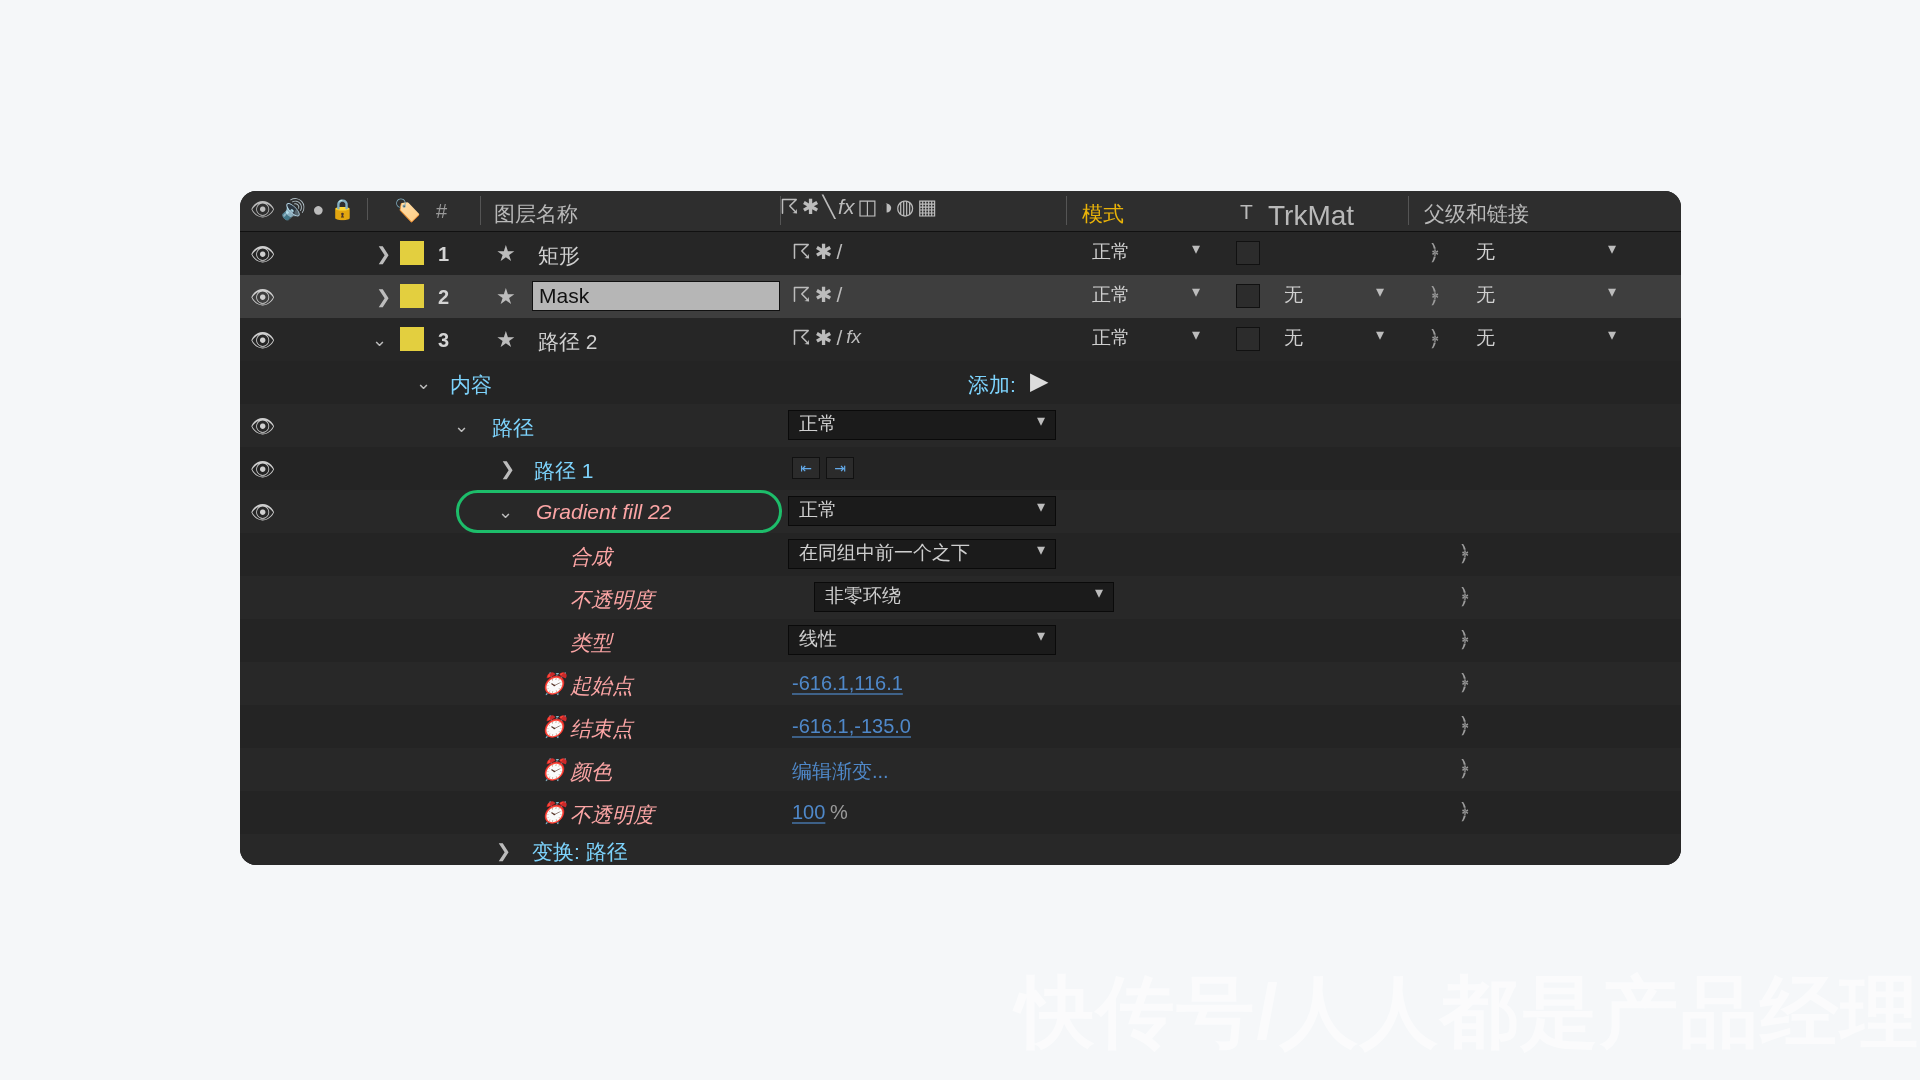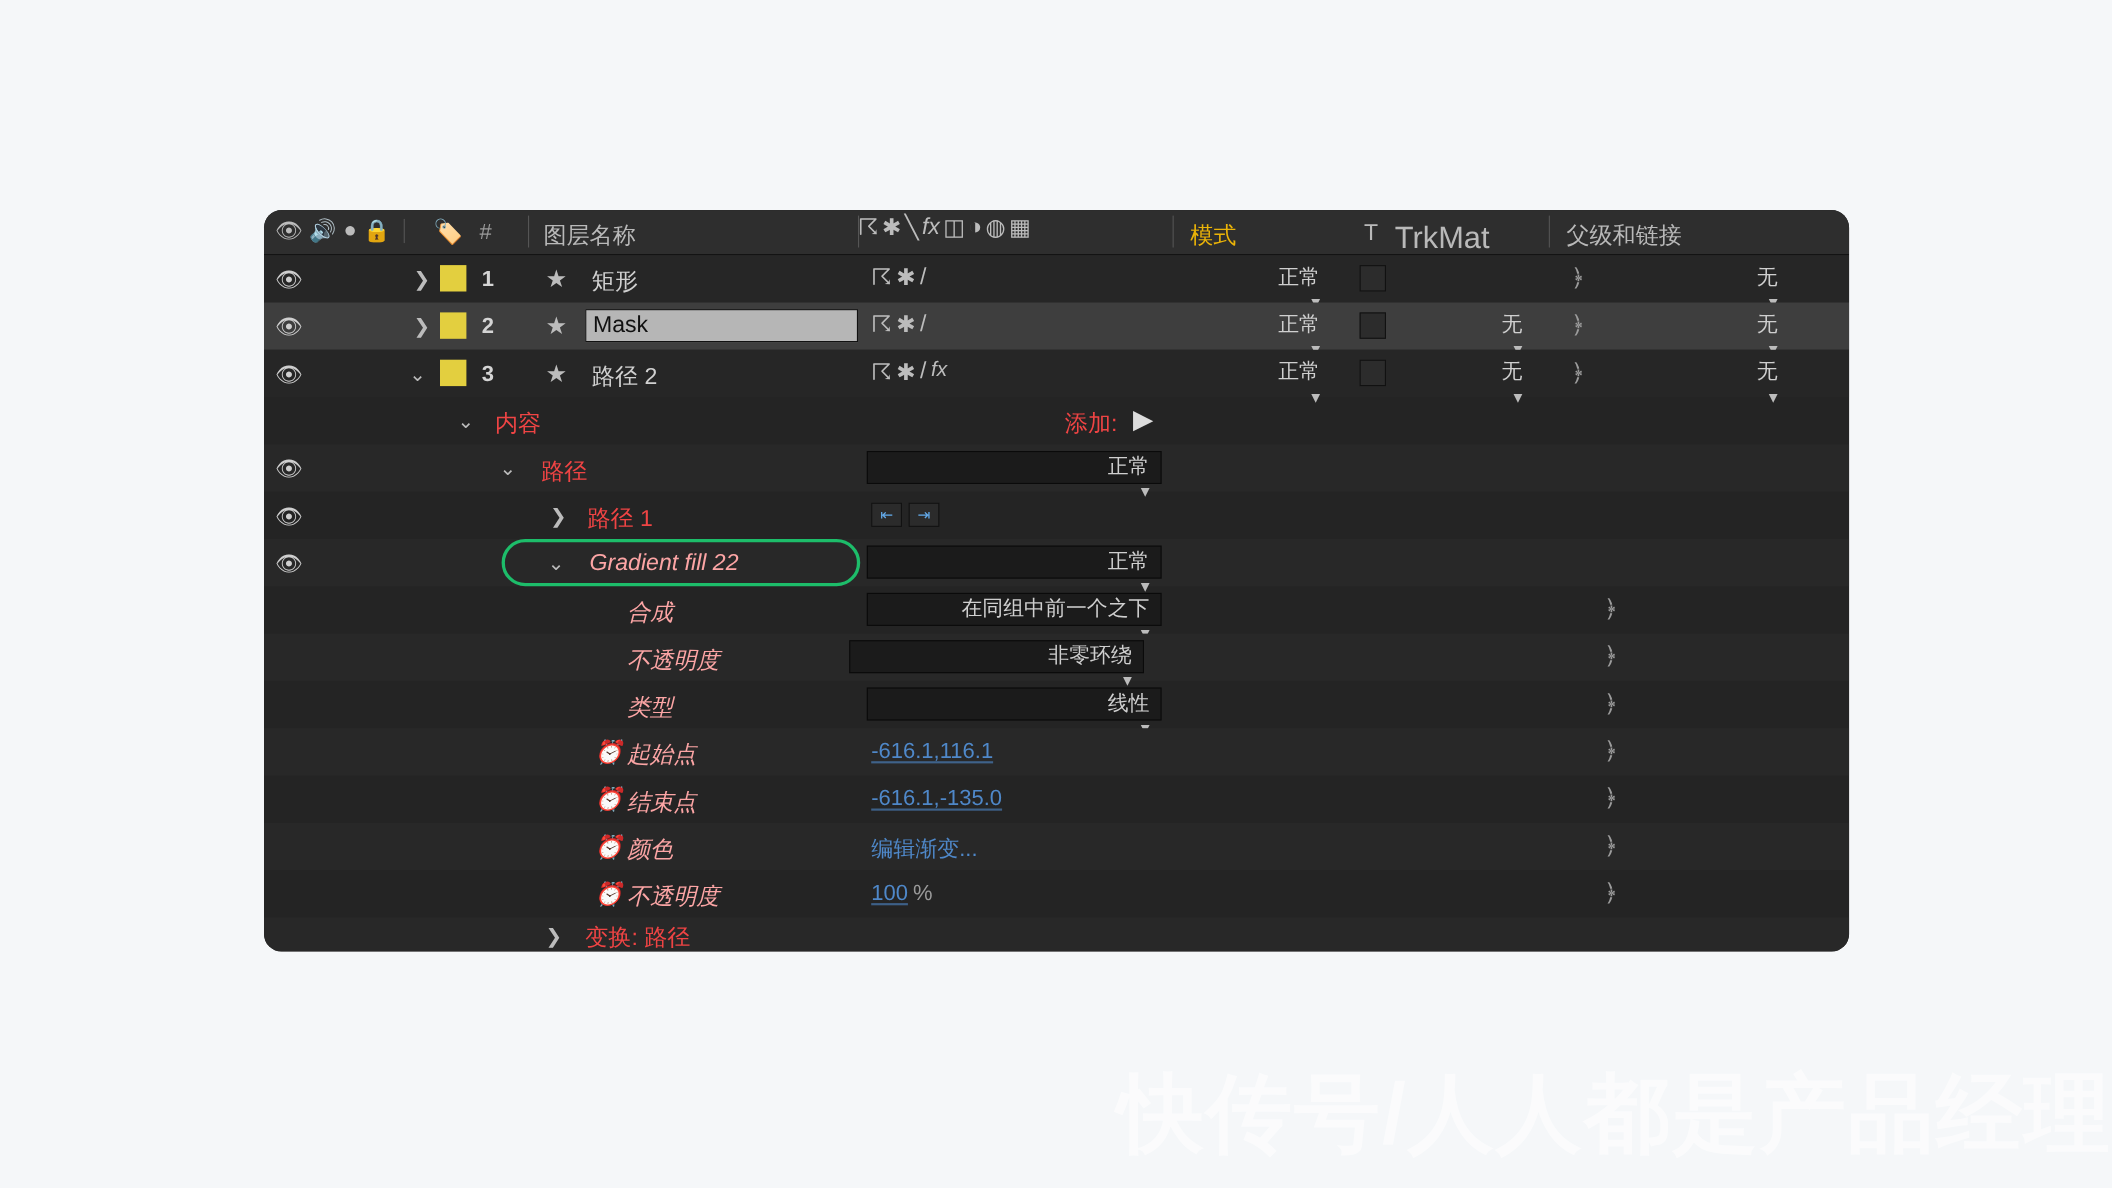--- a/index.html
+++ b/index.html
@@ -46,28 +46,28 @@
   .colorchip { position: absolute; width: 24px; height: 24px; background: #e3cf3f; top: 9px; }
   .twisty { position: absolute; top: 11px; font-size: 18px; color: #bcbcbc; cursor: pointer; }
   .idx { position: absolute; top: 11px; font-size: 20px; font-weight: 600; color: #d4d4d4; }
   .star { position: absolute; top: 9px; font-size: 22px; color: #bcbcbc; }
   .lname { position: absolute; top: 10px; font-size: 21px; color: #d0d0d0; }
   .lname.boxed { background: #b6b6b6; color: #111; padding: 2px 8px 2px 6px; border: 1px solid #111; top: 6px; font-weight: 500; }
 
   .switches { position: absolute; left: 552px; top: 8px; display: flex; gap: 4px; color: #bcbcbc; font-size: 21px; }
   .fxchip { font-style: italic; font-size: 19px; }
 
-  .dd { position: absolute; height: 30px; background: #1b1b1b; border: 1px solid #0a0a0a; display: flex; align-items: flex-end; padding: 0 10px; color: #cfcfcf; font-size: 19px; flex-direction: column; }
+  .dd { position: absolute; height: 30px; background: #1b1b1b; border: 1px solid #0a0a0a; display: flex; align-items: flex-start; padding: 0 10px; color: #cfcfcf; font-size: 19px; }
   .dd .arrow { margin-left: auto; font-size: 16px; color: #bcbcbc; }
   .dd.nobox { background: transparent; border: none; }
   .sqchip { position: absolute; width: 24px; height: 24px; background: #2c2c2c; border: 1px solid #111; }
 
   .spiral { position: absolute; font-size: 22px; color: #9c9c9c; }
 
-  .sub { position: absolute; font-size: 21px; color: #ef4444; }
+  .sub { position: absolute; font-size: 21px; color: #7dd3fc; }
   .sub.dim { color: #fca5a5; font-style: italic; }
 
   .linkval { position: absolute; color: #4f88c9; font-size: 20px; text-decoration: underline; text-underline-offset: 3px; text-decoration-color: rgba(79,136,201,.6); }
   .linkval.nolined { text-decoration: none; }
 
   .hl { position: absolute; border: 3px solid #1dbd6a; border-radius: 24px; }
 
   .pathicons { position: absolute; left: 552px; display: flex; gap: 6px; }
   .pi { width: 28px; height: 22px; background: #2b2b2b; border: 1px solid #111; display:flex;align-items:center;justify-content:center; font-size:14px; color:#63a9e8; }
 
@@ -238,21 +238,21 @@
     <span class="sub dim" style="left:330px; top:10px">合成</span>
     <div class="dd" style="left:548px; top:6px; width:268px">
         <span>在同组中前一个之下</span>
         <span class="arrow">▾</span>
       </div>
     <span class="spiral" style="left:1218px; top:8px;">﴿</span>
   </div>
 
   <div class="row alt" style="top:385px">
     <span class="sub dim" style="left:330px; top:10px">不透明度</span>
-    <div class="dd" style="left:532px; top:6px; width:268px">
+    <div class="dd" style="left:574px; top:6px; width:300px">
         <span>非零环绕</span>
         <span class="arrow">▾</span>
       </div>
     <span class="spiral" style="left:1218px; top:8px;">﴿</span>
   </div>
 
   <div class="row" style="top:428px">
     <span class="sub dim" style="left:330px; top:10px">类型</span>
     <div class="dd" style="left:548px; top:6px; width:268px">
         <span>线性</span>

